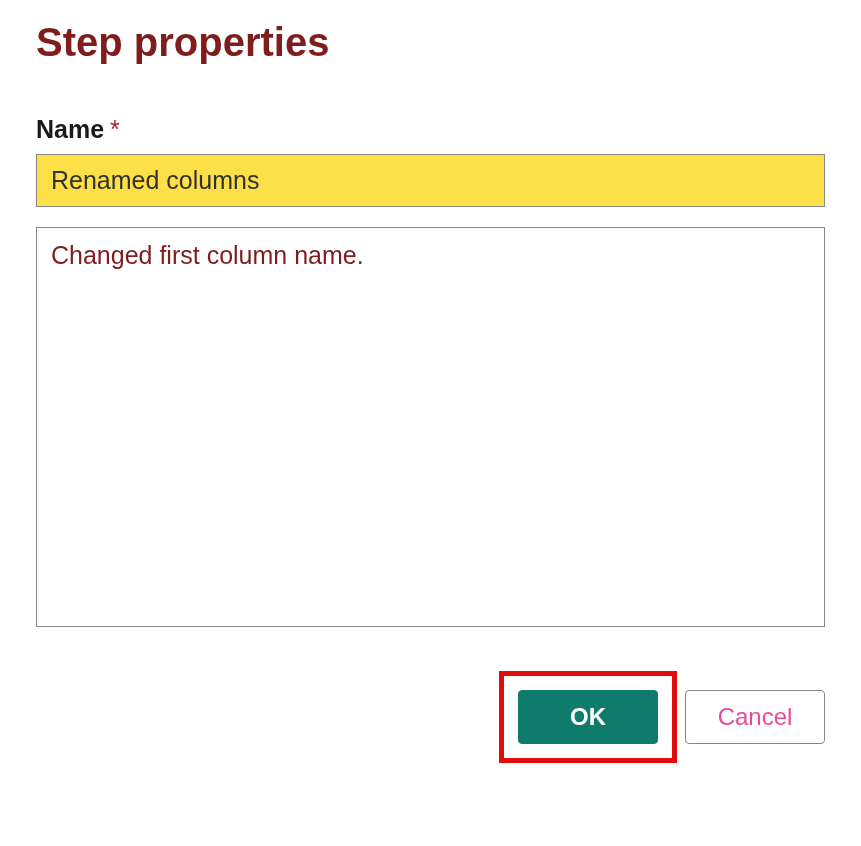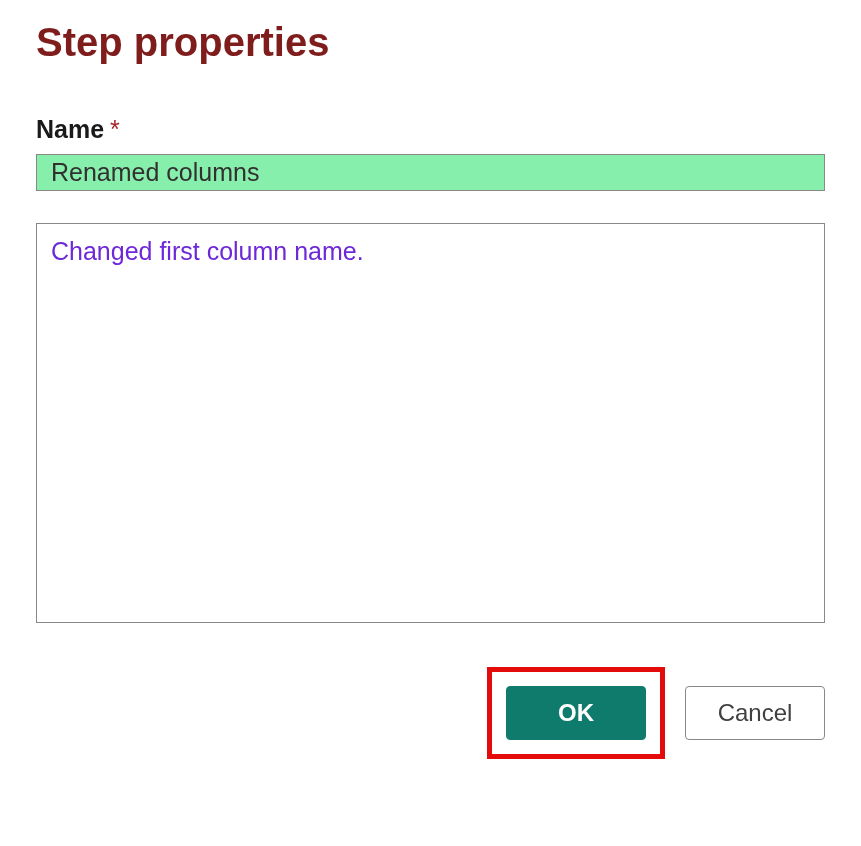--- a/index.html
+++ b/index.html
@@ -14,21 +14,21 @@
     .container {
       padding: 20px 36px 36px 36px;
     }
     .title {
       font-size: 40px;
       font-weight: 700;
       color: #7f1d1d;
       margin: 0 0 50px 0;
     }
     .field-group {
-      margin-bottom: 32px;
+      margin-bottom: 20px;
     }
     .label-row {
       display: flex;
       align-items: baseline;
       margin-bottom: 10px;
     }
     .label-text {
       font-size: 25px;
       font-weight: 600;
       color: #1a1a1a;
@@ -36,65 +36,65 @@
     .required {
       color: #a4262c;
       margin-left: 6px;
       font-size: 25px;
       font-weight: 400;
     }
     .text-input {
       width: 100%;
       font-size: 25px;
       font-family: inherit;
-      padding: 0 14px;
+      padding: 8px 14px;
       border: 1px solid #8a8886;
-      background: #86efac;
+      background: #fde047;
       color: #323130;
       outline: none;
       line-height: 1.4;
     }
     .textarea-input {
       width: 100%;
       height: 400px;
       font-size: 25px;
       font-family: inherit;
       padding: 10px 14px;
       border: 1px solid #8a8886;
       background: #ffffff;
-      color: #6d28d9;
+      color: #7f1d1d;
       outline: none;
       resize: none;
       line-height: 1.4;
     }
     .button-row {
       display: flex;
       justify-content: flex-end;
-      gap: 20px;
+      gap: 8px;
       margin-top: 40px;
       align-items: center;
     }
     .btn {
       font-size: 24px;
       font-family: inherit;
       padding: 12px 30px;
       min-width: 140px;
       border-radius: 4px;
       cursor: pointer;
       font-weight: 600;
       text-align: center;
     }
     .btn-primary {
       background: #0f7b6c;
       color: #ffffff;
       border: 1px solid #0f7b6c;
     }
     .btn-secondary {
       background: #ffffff;
-      color: #404040;
+      color: #ec4899;
       border: 1px solid #8a8886;
       font-weight: 400;
     }
     .highlight-box {
       border: 5px solid #e40b0b;
       padding: 14px 14px;
       display: inline-flex;
     }
   </style>
 </head>

